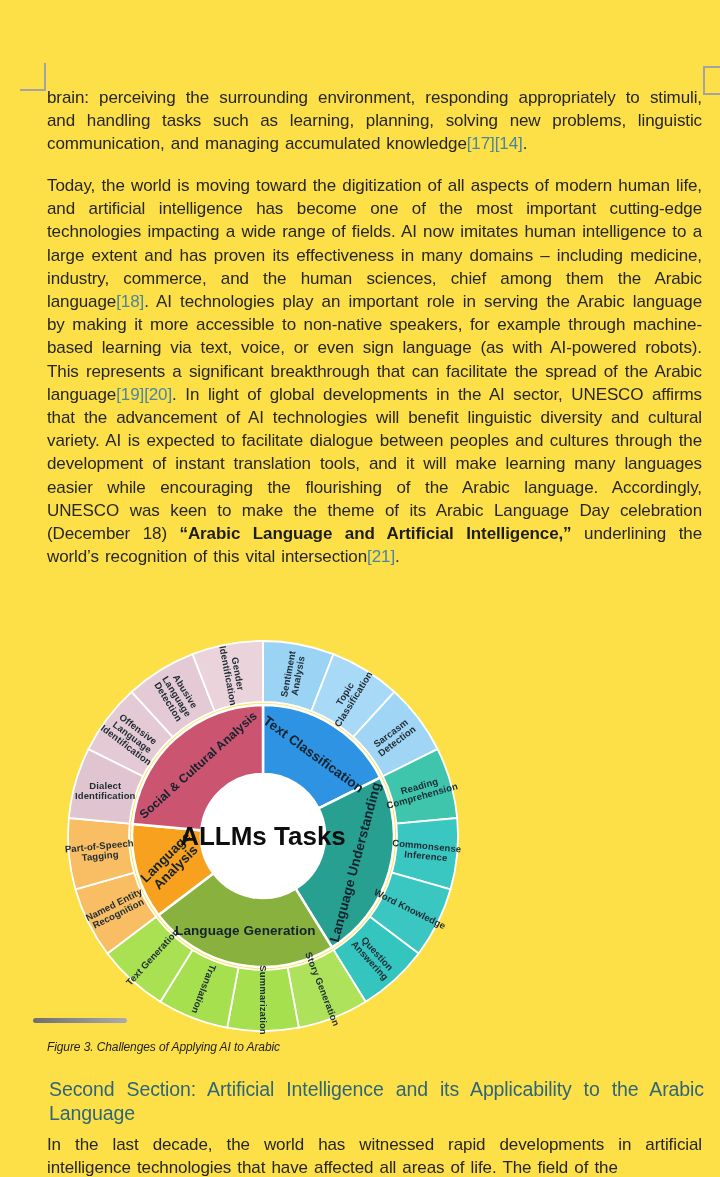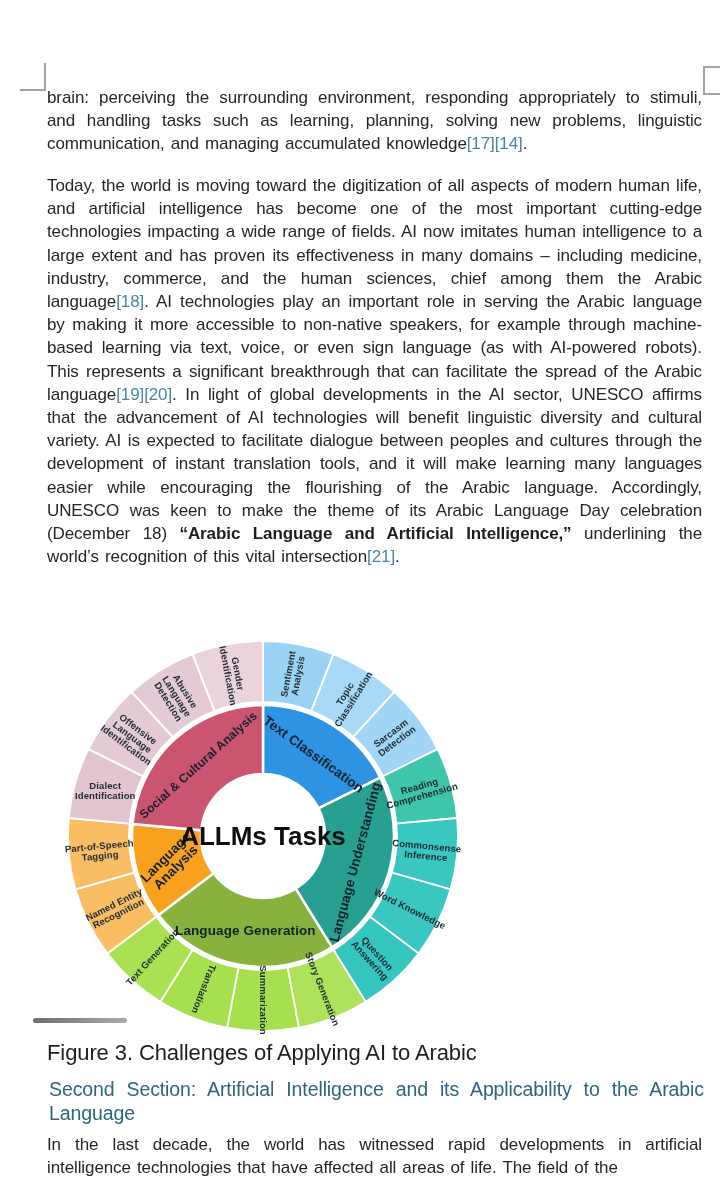--- a/index.html
+++ b/index.html
@@ -1,32 +1,32 @@
 <!DOCTYPE html>
 <html><head>
 <meta charset="utf-8">
 <style>
   html,body{margin:0;padding:0;background:#e9e9e9;}
   .page{
-    position:relative;width:720px;height:1177px;background:#ffffff;
+    position:relative;width:720px;height:1177px;background:#fde047;
     overflow:hidden;font-family:"Liberation Sans",sans-serif;margin:0 auto;
   }
   .body-text{
     position:absolute;left:47px;width:655px;margin:0;
     font-size:17px;line-height:23.2px;color:#262626;
     text-align:justify;letter-spacing:-0.1px;word-spacing:1.5px;
   }
   .para1{top:86px;}
   .para2{top:174px;}
   .para3{top:1133px;}
   .cite{color:#4a86a0;cursor:pointer;}
   .bold{font-weight:bold;color:#1d1d1d;}
   .caption{
     position:absolute;left:47px;top:1040px;margin:0;
-    font-size:22px;color:#1e1e1e;letter-spacing:-0.1px;
+    font-size:12px;color:#1e1e1e;letter-spacing:-0.1px;font-style:italic;
   }
   .heading{
     position:absolute;left:47px;top:1076px;width:655px;margin:2px;
     font-size:19.5px;font-weight:400;color:#2e6579;line-height:23.5px;
     text-align:justify;letter-spacing:-0.1px;word-spacing:2px;
   }
   .divider{
     position:absolute;left:33px;top:1018px;width:94px;height:5px;
     background:linear-gradient(to right,#6f6f6f,#ababab);border-radius:2.5px;
   }

